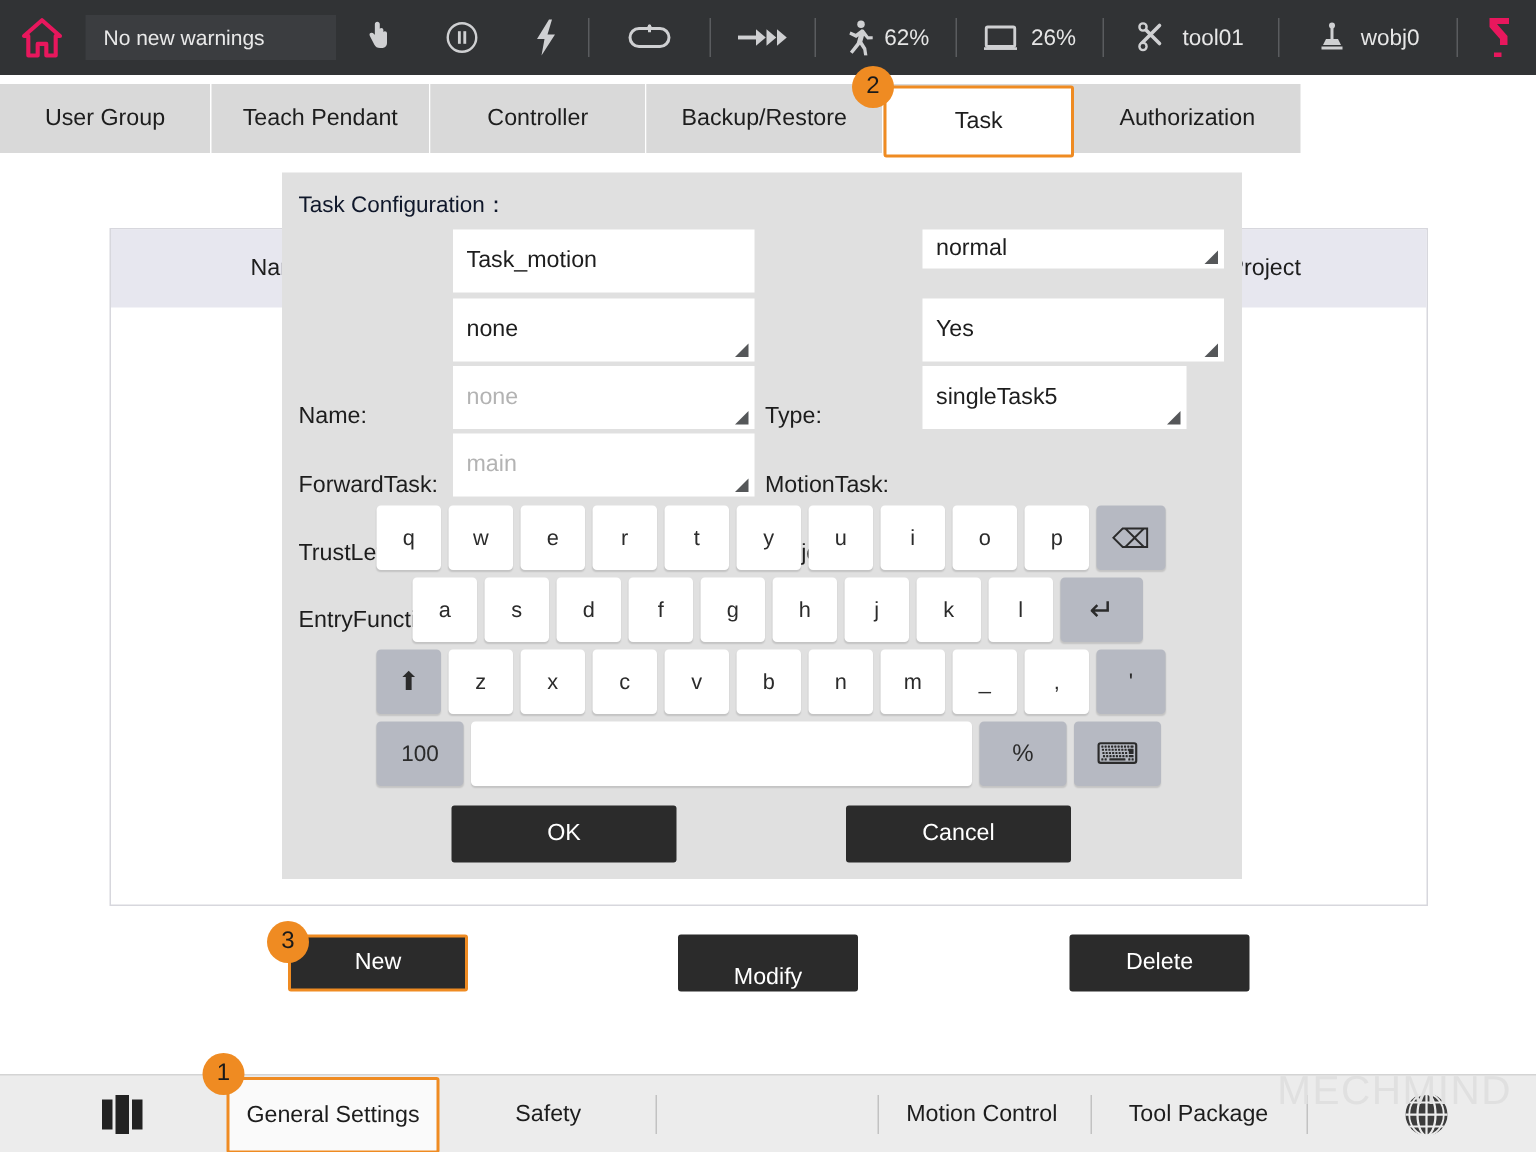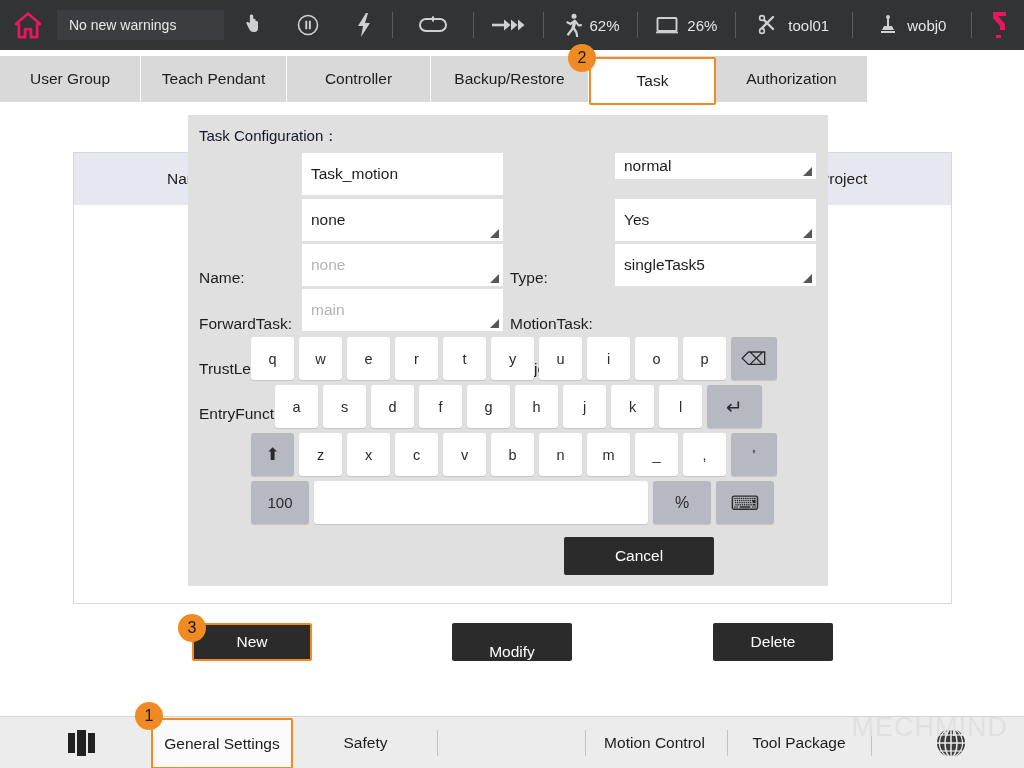--- a/index.html
+++ b/index.html
@@ -324,21 +324,21 @@
       <span class="drop-tri"></span>
     </div>
 
     <span class="field-label" style="left:11px; top:254px; transform:translateY(-50%);">TrustLevel:</span>
     <div class="field-box" style="left:114px; top:129px; width:201px; height:42px;">
       <span class="field-val ph">none</span>
       <span class="drop-tri"></span>
     </div>
 
     <span class="field-label" style="left:322px; top:254px; transform:translateY(-50%);">Project:</span>
-    <div class="field-box" style="left:427px; top:129px; width:201px; height:42px;">
+    <div class="field-box" style="left:427px; top:129px; width:176px; height:42px;">
       <span class="field-val">singleTask5</span>
       <span class="drop-tri"></span>
     </div>
 
     <span class="field-label" style="left:11px; top:299px; transform:translateY(-50%);">EntryFunction</span>
     <div class="field-box" style="left:114px; top:174px; width:201px; height:42px;">
       <span class="field-val ph">main</span>
       <span class="drop-tri"></span>
     </div>
 
@@ -458,20 +458,23 @@
           </div>
           <div class="key gray" style="width: 58px; height: 43px; font-size: 16px;">
             <span>%</span>
           </div>
           <div class="key gray" style="width: 58px; height: 43px; font-size: 20px;">
             <span>⌨</span>
           </div>
         </div>
     </div>
 
+    <div class="dbtn" style="left:113px; top:422px; width:150px;">
+      <span>OK</span>
+    </div>
     <div class="dbtn" style="left:376px; top:422px; width:150px;">
       <span>Cancel</span>
     </div>
   </div>
 
   <div class="abtn hl" style="left:192px; top:623px;">
     <span>New</span>
   </div>
   <div class="badge" style="left:178px; top:614px;">
     <span>3</span>

